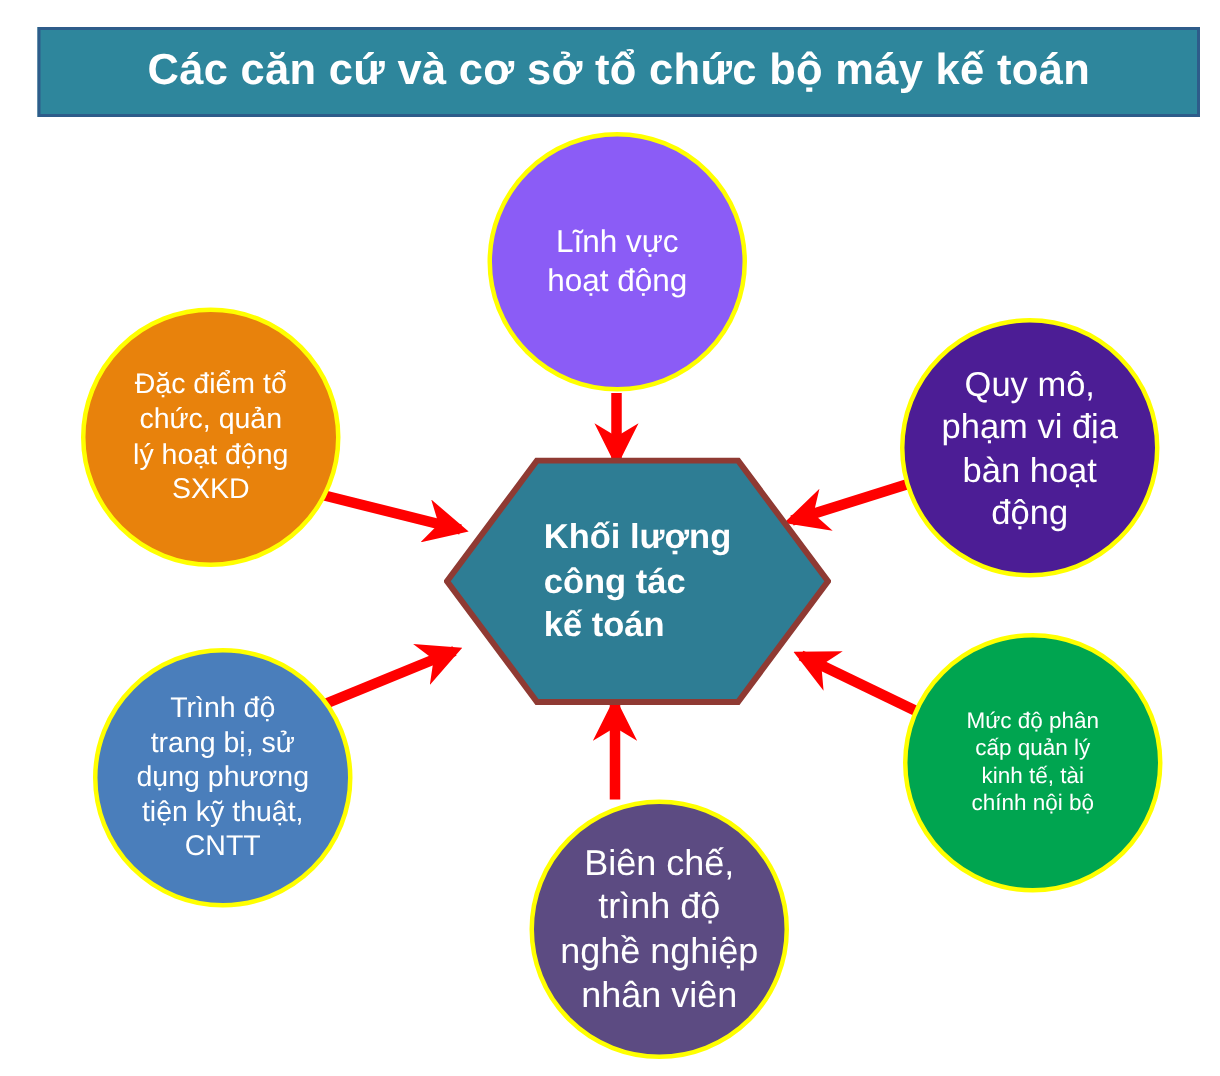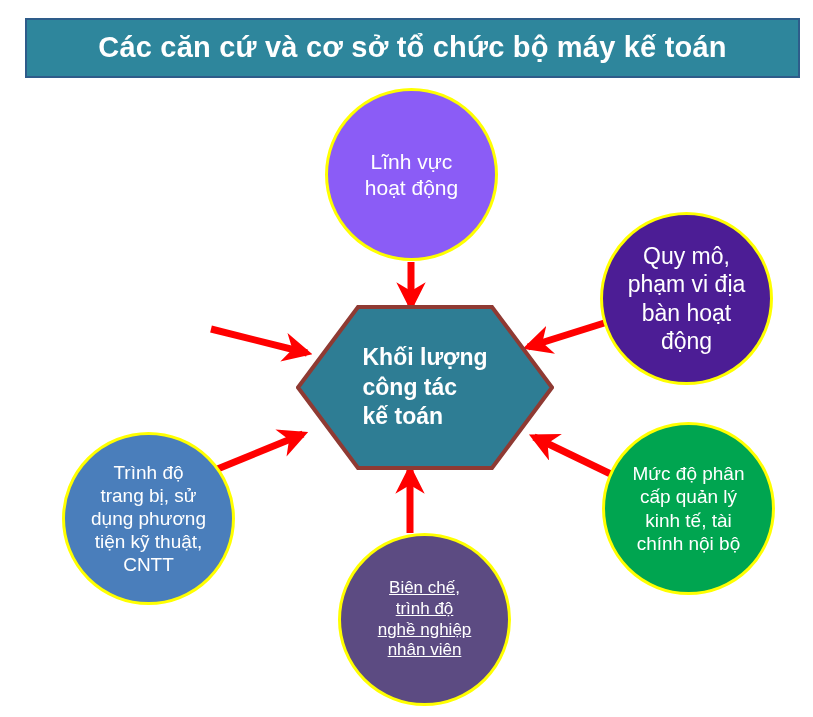--- a/index.html
+++ b/index.html
@@ -78,27 +78,26 @@
     font-size: 19px;
   }
   #node-right-top {
     left: 600px; top: 212px; width: 173px; height: 173px;
     background: #4c1d95;
     font-size: 23px;
   }
   #node-right-bottom {
     left: 602px; top: 422px; width: 173px; height: 173px;
     background: #00A550;
-    font-size: 19px;
+    font-size: 15px;
   }
   #node-bottom {
-    left: 338px; top: 533px; width: 173px; height: 173px;
+    left: 353px; top: 533px; width: 173px; height: 173px;
     background: #5C4B82;
-    font-size: 17px;
-    text-decoration: underline;
+    font-size: 24px;
   }
   #node-left-bottom {
     left: 62px; top: 432px; width: 173px; height: 173px;
     background: #4A7EBB;
     font-size: 19px;
   }
   
   #hexagon-wrap {
     position: absolute;
     left: 296px;
@@ -155,20 +154,26 @@
     <line x1="410" y1="533" x2="410" y2="470" stroke="#FF0000" stroke-width="7" marker-end="url(#arrowhead)"></line>
 
     <line x1="215" y1="470" x2="303" y2="434" stroke="#FF0000" stroke-width="7" marker-end="url(#arrowhead)"></line>
   </svg>
 
   <div class="node-circle" id="node-top">
     <span class="node-label">Lĩnh vực
 hoạt động</span>
   </div>
 
+  <div class="node-circle" id="node-left-top">
+    <span class="node-label">Đặc điểm tổ
+chức, quản
+lý hoạt động
+SXKD</span>
+  </div>
 
   <div class="node-circle" id="node-right-top">
     <span class="node-label">Quy mô,
 phạm vi địa
 bàn hoạt
 động</span>
   </div>
 
   <div class="node-circle" id="node-right-bottom">
     <span class="node-label">Mức độ phân

